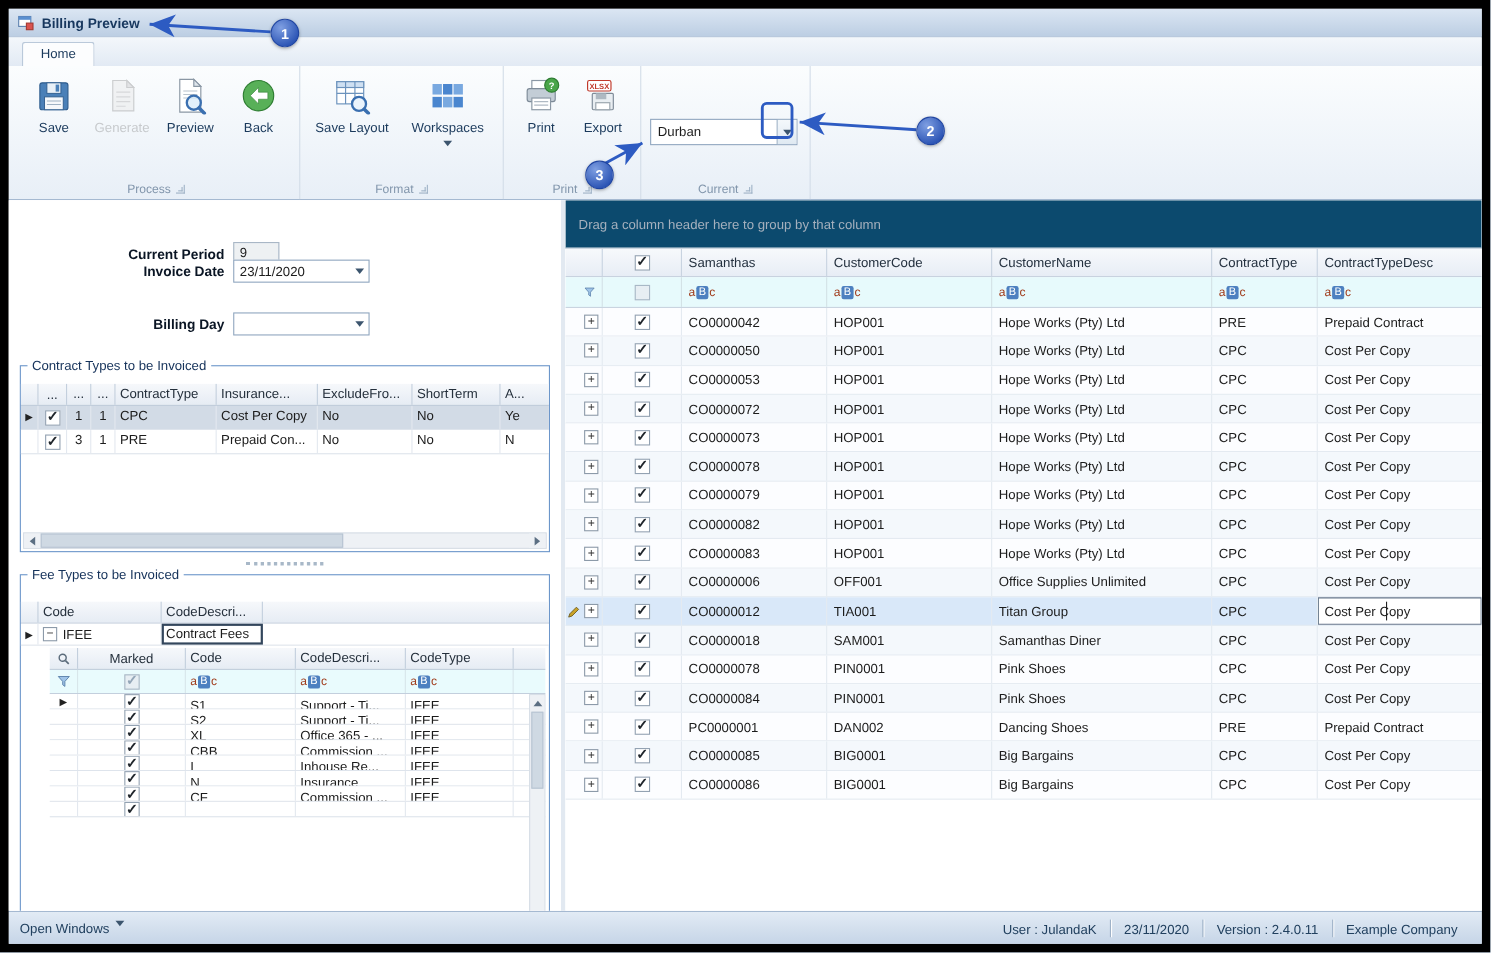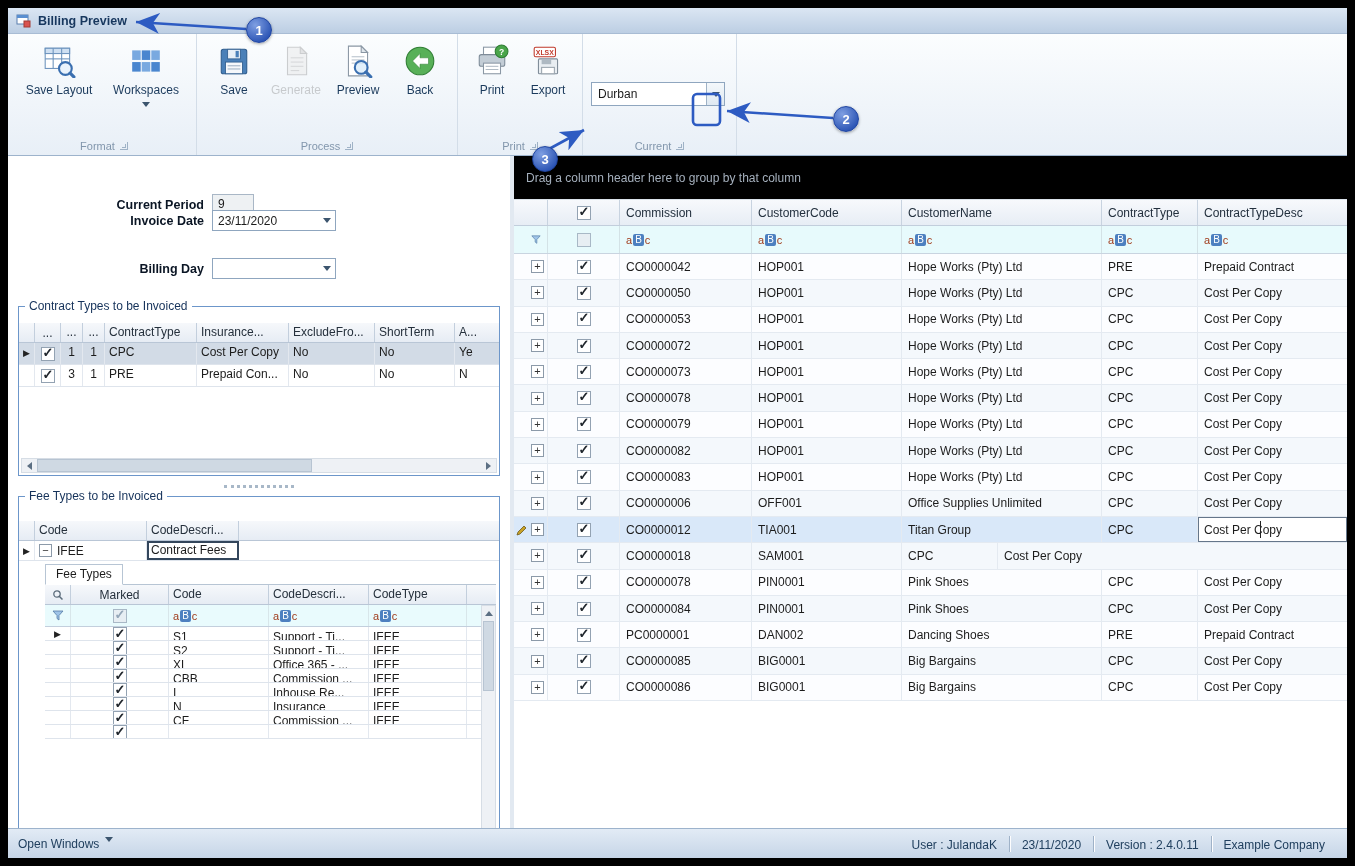--- a/index.html
+++ b/index.html
@@ -104,21 +104,21 @@
   .dgrid{position:relative;background:#fff}
   .d-ind{width:26px;display:flex;align-items:center;justify-content:center}
   .d-marked{width:98px;display:flex;align-items:center;justify-content:center}
   .d-code{width:100px}.d-desc{width:100px}.d-type{width:98px}
   .gfilter{display:flex;height:22px;background:#e9fbfd;border-bottom:1px solid #c3cfdd}
   .fcell{border-right:1px solid #d8e6ea;padding:2px 4px;display:flex;align-items:center;flex:none}
   .drow{height:14px}
   .drow .gcell{line-height:17px}
 
   
-  .ghint{height:44px;background:#000000;color:#a5b0bd;display:flex;align-items:center;padding-left:12px;border-bottom:1px solid #dbe2ea}
+  .ghint{height:44px;background:#0c4a6e;color:#a5b0bd;display:flex;align-items:center;padding-left:12px;border-bottom:1px solid #dbe2ea}
   .mhead{display:flex;height:26px;background:linear-gradient(#f7f9fc,#e7edf5);border-bottom:1px solid #c2cedc}
   .mhcell{display:flex;align-items:center;padding:0 6px;border-right:1px solid #c8d3e0;color:#23303e;overflow:hidden;white-space:nowrap;flex:none}
   .mfil{display:flex;height:28px;background:#e7fafc;border-bottom:1px solid #c9d4e0}
   .mfcell{display:flex;align-items:center;padding:0 6px;border-right:1px solid #d3e2e6;flex:none}
   .mrow{display:flex;height:26.3px;background:#fcfdff;border-bottom:1px solid #e4eaf1}
   .mrows > div:nth-of-type(even){background:#f4f8fc}
   .mrows > div.selected{background:#d9e8f9}
   .mcell{display:flex;align-items:center;padding:0 6px;border-right:1px solid #e4eaf1;overflow:hidden;white-space:nowrap;flex:none}
   .c-exp{width:34px;position:relative;padding-left:17px}
   .c-chk{width:72px;justify-content:center}
@@ -148,53 +148,25 @@
 
   <div class="titlebar">
     <svg width="16" height="16" viewBox="0 0 16 16">
       <rect x="1" y="2" width="11" height="9" fill="#ffffff" stroke="#5a7fae"></rect>
       <rect x="1" y="2" width="11" height="3" fill="#5a8fd0"></rect>
       <rect x="8" y="8" width="6" height="6" fill="#d9534f" stroke="#a33a32"></rect>
     </svg>
     <span class="title">Billing Preview</span>
   </div>
 
+  <div class="tabsrow">
+    <div class="tab">Home</div>
+  </div>
 
   <div class="ribbon">
-
-    <div class="rgroup g-format">
-      <div class="rbtn w78">
-        <svg viewBox="0 0 32 32">
-          <rect x="3" y="4" width="23" height="19" fill="#ffffff" stroke="#6c93bd"></rect>
-          <rect x="3" y="4" width="23" height="5" fill="#cfe0f2" stroke="#6c93bd"></rect>
-          <line x1="10.5" y1="4" x2="10.5" y2="23" stroke="#6c93bd"></line>
-          <line x1="18.5" y1="4" x2="18.5" y2="23" stroke="#6c93bd"></line>
-          <line x1="3" y1="14" x2="26" y2="14" stroke="#6c93bd"></line>
-          <circle cx="22" cy="23" r="6" fill="#eaf3fc" stroke="#3a6fb0" stroke-width="2"></circle>
-          <line x1="26.5" y1="27.5" x2="30" y2="31" stroke="#3a6fb0" stroke-width="3" stroke-linecap="round"></line>
-        </svg>
-        <span class="lbl">Save Layout</span>
-      </div>
-      <div class="rbtn w84">
-        <svg viewBox="0 0 32 32">
-          <rect x="3" y="6" width="8" height="9" fill="#79a9e0"></rect>
-            <rect x="12" y="6" width="8" height="9" fill="#4a86cf"></rect>
-            <rect x="21" y="6" width="8" height="9" fill="#79a9e0"></rect>
-          <rect x="3" y="17" width="8" height="9" fill="#4a86cf"></rect>
-            <rect x="12" y="17" width="8" height="9" fill="#79a9e0"></rect>
-            <rect x="21" y="17" width="8" height="9" fill="#4a86cf"></rect>
-        </svg>
-        <span class="lbl">Workspaces</span>
-        <span class="arr-down"></span>
-      </div>
-      <div class="rcaption">
-        <span>Format</span>
-        <span class="launcher"></span>
-      </div>
-    </div>
 
     <div class="rgroup g-process">
       <div class="rbtn w58">
         <svg viewBox="0 0 32 32">
           <rect x="4" y="5" width="24" height="23" rx="2" fill="#4a80b8" stroke="#2f5d8e"></rect>
           <rect x="10" y="5" width="12" height="9" fill="#e8f0f7" stroke="#2f5d8e" stroke-width="0.8"></rect>
           <rect x="17.5" y="6.5" width="3" height="6" fill="#4a80b8"></rect>
           <rect x="8" y="17" width="16" height="11" fill="#f5f8fb" stroke="#2f5d8e" stroke-width="0.8"></rect>
           <line x1="10" y1="20.5" x2="22" y2="20.5" stroke="#9fb2c4"></line>
           <line x1="10" y1="23.5" x2="22" y2="23.5" stroke="#9fb2c4"></line>
@@ -230,20 +202,51 @@
       </div>
       <div class="rbtn w58">
         <svg viewBox="0 0 32 32">
           <circle cx="16" cy="16" r="13" fill="#58b058" stroke="#2e7d32"></circle>
           <path d="M9 16 l7 -7 v4 h8 v6 h-8 v4 z" fill="#ffffff" stroke="#2e7d32" stroke-width="0.5"></path>
         </svg>
         <span class="lbl">Back</span>
       </div>
       <div class="rcaption">
         <span>Process</span>
+        <span class="launcher"></span>
+      </div>
+    </div>
+
+    <div class="rgroup g-format">
+      <div class="rbtn w78">
+        <svg viewBox="0 0 32 32">
+          <rect x="3" y="4" width="23" height="19" fill="#ffffff" stroke="#6c93bd"></rect>
+          <rect x="3" y="4" width="23" height="5" fill="#cfe0f2" stroke="#6c93bd"></rect>
+          <line x1="10.5" y1="4" x2="10.5" y2="23" stroke="#6c93bd"></line>
+          <line x1="18.5" y1="4" x2="18.5" y2="23" stroke="#6c93bd"></line>
+          <line x1="3" y1="14" x2="26" y2="14" stroke="#6c93bd"></line>
+          <circle cx="22" cy="23" r="6" fill="#eaf3fc" stroke="#3a6fb0" stroke-width="2"></circle>
+          <line x1="26.5" y1="27.5" x2="30" y2="31" stroke="#3a6fb0" stroke-width="3" stroke-linecap="round"></line>
+        </svg>
+        <span class="lbl">Save Layout</span>
+      </div>
+      <div class="rbtn w84">
+        <svg viewBox="0 0 32 32">
+          <rect x="3" y="6" width="8" height="9" fill="#79a9e0"></rect>
+            <rect x="12" y="6" width="8" height="9" fill="#4a86cf"></rect>
+            <rect x="21" y="6" width="8" height="9" fill="#79a9e0"></rect>
+          <rect x="3" y="17" width="8" height="9" fill="#4a86cf"></rect>
+            <rect x="12" y="17" width="8" height="9" fill="#79a9e0"></rect>
+            <rect x="21" y="17" width="8" height="9" fill="#4a86cf"></rect>
+        </svg>
+        <span class="lbl">Workspaces</span>
+        <span class="arr-down"></span>
+      </div>
+      <div class="rcaption">
+        <span>Format</span>
         <span class="launcher"></span>
       </div>
     </div>
 
     <div class="rgroup g-print">
       <div class="rbtn w52">
         <svg viewBox="0 0 32 32">
           <rect x="8" y="3" width="16" height="8" fill="#ffffff" stroke="#8a97a4"></rect>
           <rect x="4" y="10" width="24" height="11" rx="2" fill="#c3cdd6" stroke="#7e8b98"></rect>
           <rect x="8" y="18" width="16" height="10" fill="#ffffff" stroke="#8a97a4"></rect>
@@ -382,23 +385,20 @@
           <div class="gcell w-ind"><span class="rowarrow show"></span></div>
           <div class="gcell" style="width:112px;display:flex;gap:5px;align-items:center">
             <span class="exp minus"></span>
             <span>IFEE</span>
           </div>
           <div class="gcell focus" style="width:92px">Contract Fees</div>
           <div class="gcell" style="flex:1;border-right:none"></div>
         </div>
 
         <div class="dwrap">
-          <div class="dtabs">
-            <span class="dtab">Fee Types</span>
-          </div>
           <div class="dgrid">
             <div class="ghead">
               <div class="hcell d-ind">
                 <svg width="12" height="12" viewBox="0 0 12 12">
                   <circle cx="5" cy="5" r="3.2" fill="none" stroke="#5d6d7c" stroke-width="1.3"></circle>
                   <line x1="7.5" y1="7.5" x2="10.5" y2="10.5" stroke="#5d6d7c" stroke-width="1.5"></line>
                 </svg>
               </div>
               <div class="hcell d-marked">Marked</div>
               <div class="hcell d-code">Code</div>
@@ -530,21 +530,21 @@
       </div>
     </div>
 
     <div class="rpanel">
       <div class="ghint">Drag a column header here to group by that column</div>
       <div class="mhead">
         <div class="mhcell c-exp"></div>
         <div class="mhcell c-chk">
             <span class="cb on"></span>
           </div>
-        <div class="mhcell c-no">Commission</div>
+        <div class="mhcell c-no">Samanthas</div>
         <div class="mhcell c-code">CustomerCode</div>
         <div class="mhcell c-name">CustomerName</div>
         <div class="mhcell c-type">ContractType</div>
         <div class="mhcell c-desc">ContractTypeDesc</div>
       </div>
       <div class="mfil">
         <div class="mfcell c-exp">
           <svg width="12" height="12" viewBox="0 0 12 12">
             <path d="M1 1 h10 l-4 4.5 v4.5 l-2 -1.5 v-3 z" fill="#9fc4e8" stroke="#557ca6" stroke-width="0.8"></path>
           </svg>
@@ -793,20 +793,21 @@
           <div class="mrow checked">
             <div class="mcell c-exp">
 
               <span class="exp"></span>
             </div>
             <div class="mcell c-chk">
               <span class="cb"></span>
             </div>
             <div class="mcell c-no">CO0000018</div>
             <div class="mcell c-code">SAM001</div>
+            <div class="mcell c-name">Samanthas Diner</div>
             <div class="mcell c-type">CPC</div>
             <div class="mcell c-desc">
               <span>Cost Per Copy</span>
 
             </div>
           </div>
 
           <div class="mrow checked">
             <div class="mcell c-exp">
 

